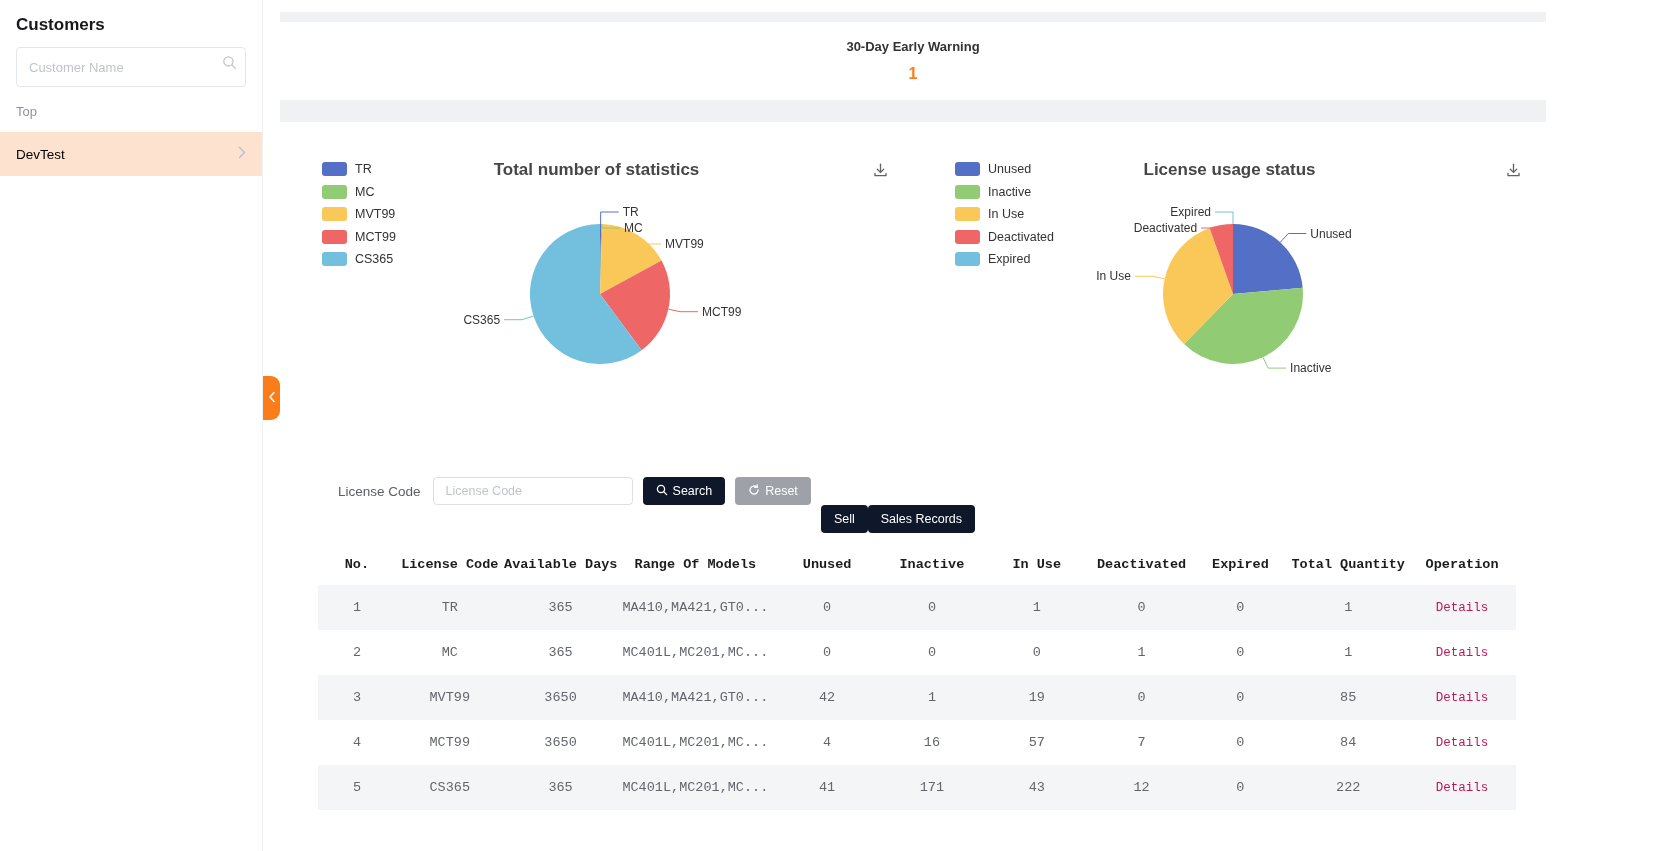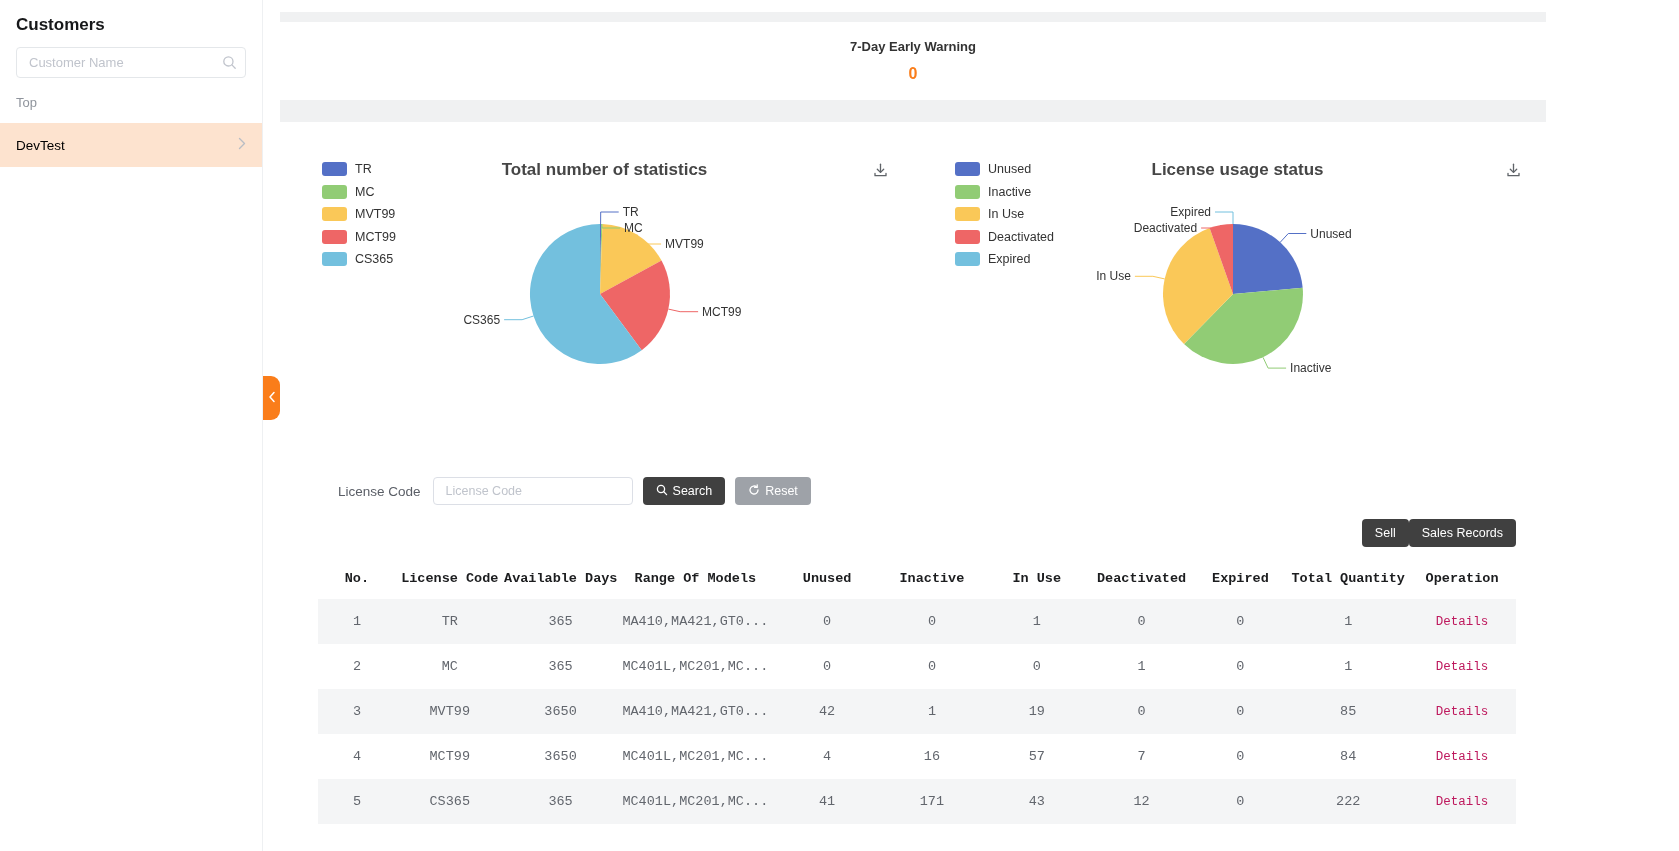--- a/index.html
+++ b/index.html
@@ -3,21 +3,21 @@
 <meta charset="utf-8">
 <style>
   * { box-sizing: border-box; margin: 0; padding: 0; }
   html,body { width:1679px; height:851px; overflow:hidden; }
   body { font-family:"Liberation Sans", sans-serif; background:#fff; display:flex; color:#333; }
 
   
   .sidebar { width:263px; flex-shrink:0; background:#fff; border-right:1px solid #eef0f2; position:relative; }
   .sidebar-title { font-size:17px; font-weight:bold; color:#17181a; margin:15px 16px 12px; }
   .search-wrap { position:relative; margin:0 16px; }
-  .search-wrap input { width:100%; height:31px; border:1px solid #e4e7ea; border-radius:4px; padding:0 30px 0 12px; font-size:13px; color:#333; outline:none; font-family:inherit; }
+  .search-wrap input { width:100%; height:40px; border:1px solid #e4e7ea; border-radius:4px; padding:0 30px 0 12px; font-size:13px; color:#333; outline:none; font-family:inherit; }
   .search-wrap input::placeholder { color:#c0c4cc; }
   .search-wrap .icon-search { position:absolute; right:9px; top:8px; }
   .section-label { margin:17px 16px 0; font-size:13px; color:#8f949c; }
   .customer-item { margin-top:13px; height:44px; background:#fde3cf; display:flex; align-items:center; justify-content:space-between; padding:0 16px; cursor:pointer; }
   .customer-item .label { font-size:13.5px; color:#000000; }
 
   .collapse-tab { position:absolute; left:263px; top:376px; width:17px; height:44px; background:#fa7d1a; border-radius:0 9px 9px 0; display:flex; align-items:center; justify-content:center; cursor:pointer; z-index:9; }
 
   
   .main { flex:1; background:#fff; position:relative; }
@@ -26,39 +26,39 @@
   .gap-gray  { background:#f0f1f2; }
 
   .warning-card { height:78px; background:#fff; display:flex; }
   .warning-half { flex:1; display:flex; flex-direction:column; align-items:center; justify-content:center; }
   .warning-label { font-size:13px; font-weight:bold; color:#333; }
   .warning-value { font-size:16px; font-weight:bold; color:#fa7d1a; margin-top:11px; }
 
   .panel { background:#fff; height:760px; }
   .charts-row { display:flex; height:345px; }
   .chart { flex:1; position:relative; }
-  .chart-title { position:absolute; top:38px; left:8px; width:100%; text-align:center; font-size:17px; font-weight:bold; color:#464646; }
+  .chart-title { position:absolute; top:38px; left:0; width:100%; text-align:center; font-size:17px; font-weight:bold; color:#464646; }
   .legend { position:absolute; left:42px; top:38px; z-index:2; }
   .legend-item { display:flex; align-items:center; height:18px; margin-bottom:4.5px; cursor:pointer; }
   .legend-item .swatch { width:25px; height:14px; border-radius:3px; margin-right:8px; flex-shrink:0; }
   .legend-item .lg-label { font-size:12.5px; color:#333; }
   .chart svg.pie { position:absolute; left:0; top:0; }
   .download-btn { position:absolute; right:24px; top:40px; cursor:pointer; line-height:0; }
 
   .filter-row { margin-top:10px; height:28px; padding-left:58px; display:flex; align-items:center; }
   .filter-label { font-size:13.5px; color:#5a5e66; margin-right:12px; }
   .filter-row input { width:200px; height:28px; border:1px solid #dcdfe6; border-radius:4px; padding:0 12px; font-size:12.5px; color:#333; outline:none; font-family:inherit; }
   .filter-row input::placeholder { color:#c0c4cc; }
   .btn { display:inline-flex; align-items:center; gap:5px; height:28px; border:none; border-radius:4px; color:#fff; font-size:12.5px; cursor:pointer; font-family:inherit; padding:0 13px; }
-  .btn-orange { background:#404040; }
+  .btn-orange { background:#0f172a; }
   .btn-gray { background:#9ea2a8; }
   .btn-search { margin-left:10px; }
   .btn-reset { margin-left:10px; }
 
-  .actions-row { margin-top:14px; padding-right:30px; display:flex; justify-content:flex-end; }
+  .actions-row { margin-top:0; padding-right:30px; display:flex; justify-content:center; }
 
   .table-wrap { margin:10px 30px 0 38px; }
   table { width:100%; border-collapse:collapse; table-layout:fixed;font-family:Liberation Mono, monospace; }
   th { height:42px; font-size:13.5px; font-weight:bold; color:#1c1d1f; text-align:center; vertical-align:middle; }
   td { height:45px; font-size:13.5px; color:#62666d; text-align:center; vertical-align:middle; white-space:nowrap; overflow:hidden; text-overflow:ellipsis; }
   tr.zebra { background:#f4f5f6; }
   a.details-link { color:#be185d; font-size:12.5px; text-decoration:none; cursor:pointer; }
 </style>
 </head>
 <body>
@@ -92,22 +92,22 @@
   </div>
 </div>
 
 <div class="main">
   <div class="content-col">
     <div class="gap-white"></div>
     <div class="gap-gray" style="height:10px"></div>
 
     <div class="warning-card">
       <div class="warning-half">
-        <div class="warning-label">7-Day Early Warning</div>
-        <div class="warning-value">0</div>
+        <div class="warning-label">30-Day Early Warning</div>
+        <div class="warning-value">1</div>
       </div>
     </div>
 
     <div class="gap-gray" style="height:22px"></div>
 
     <div class="panel">
       <div class="charts-row">
 
         <div class="chart">
           <div class="chart-title">Total number of statistics</div>

